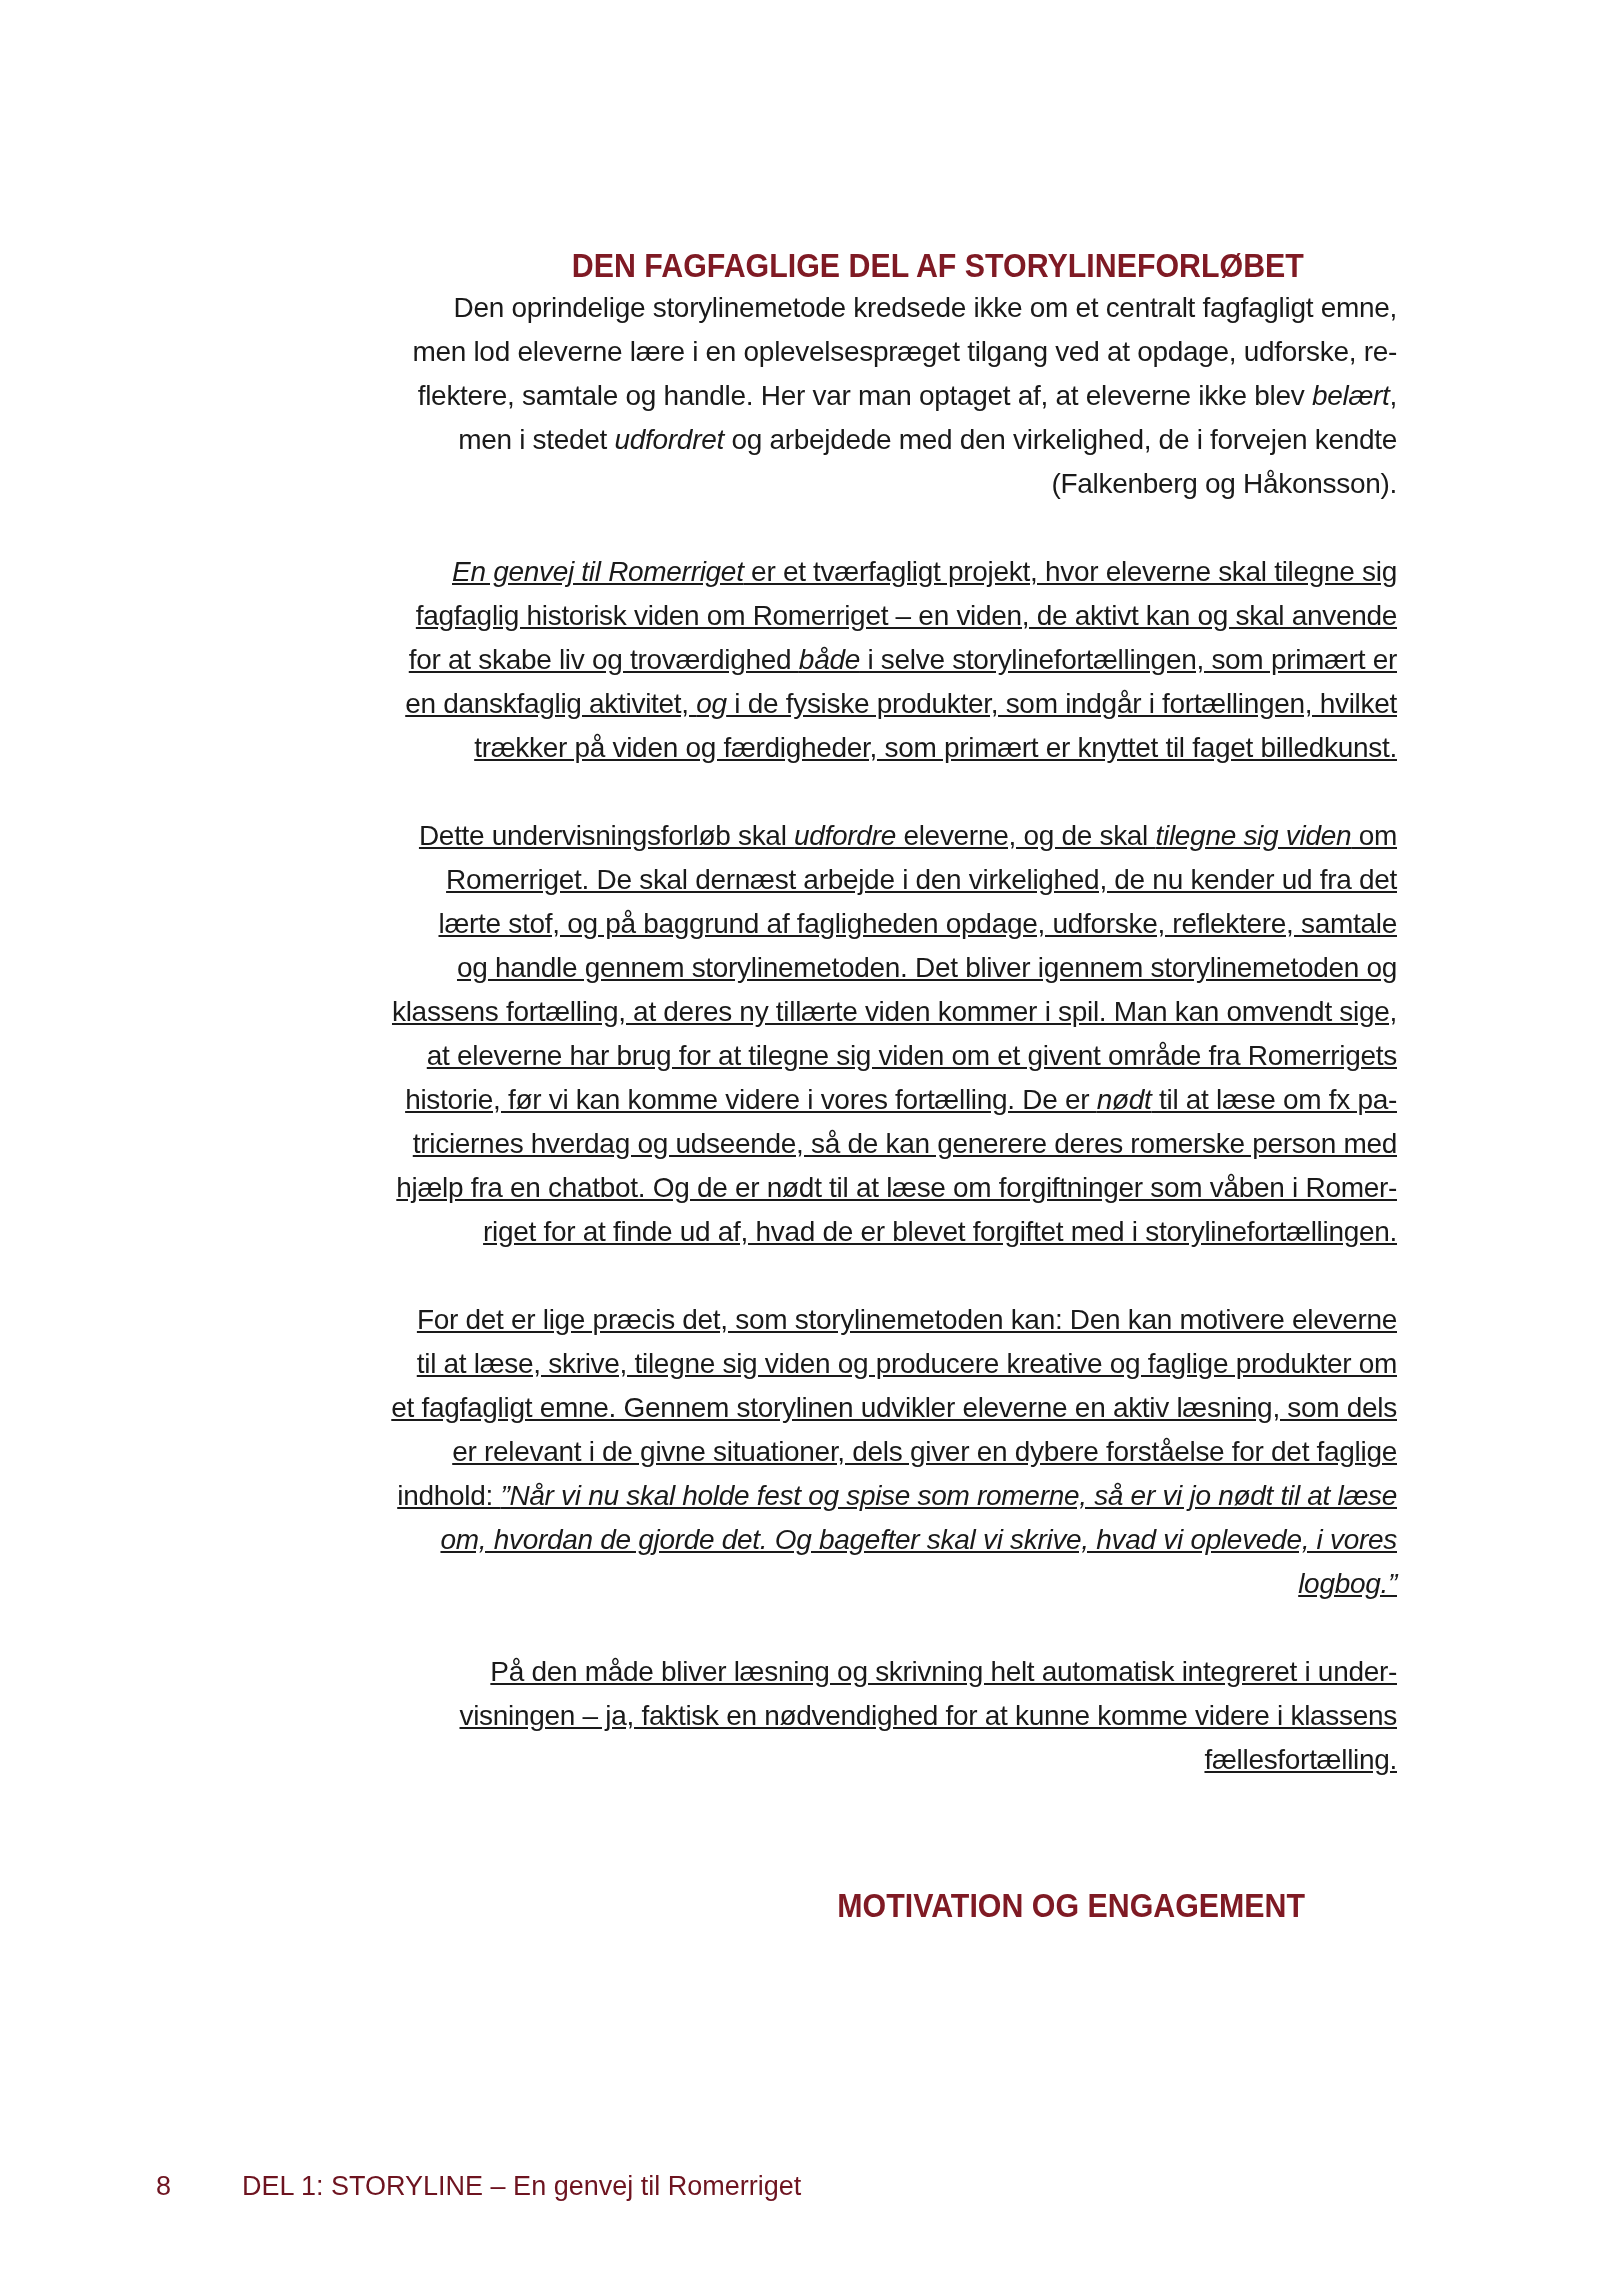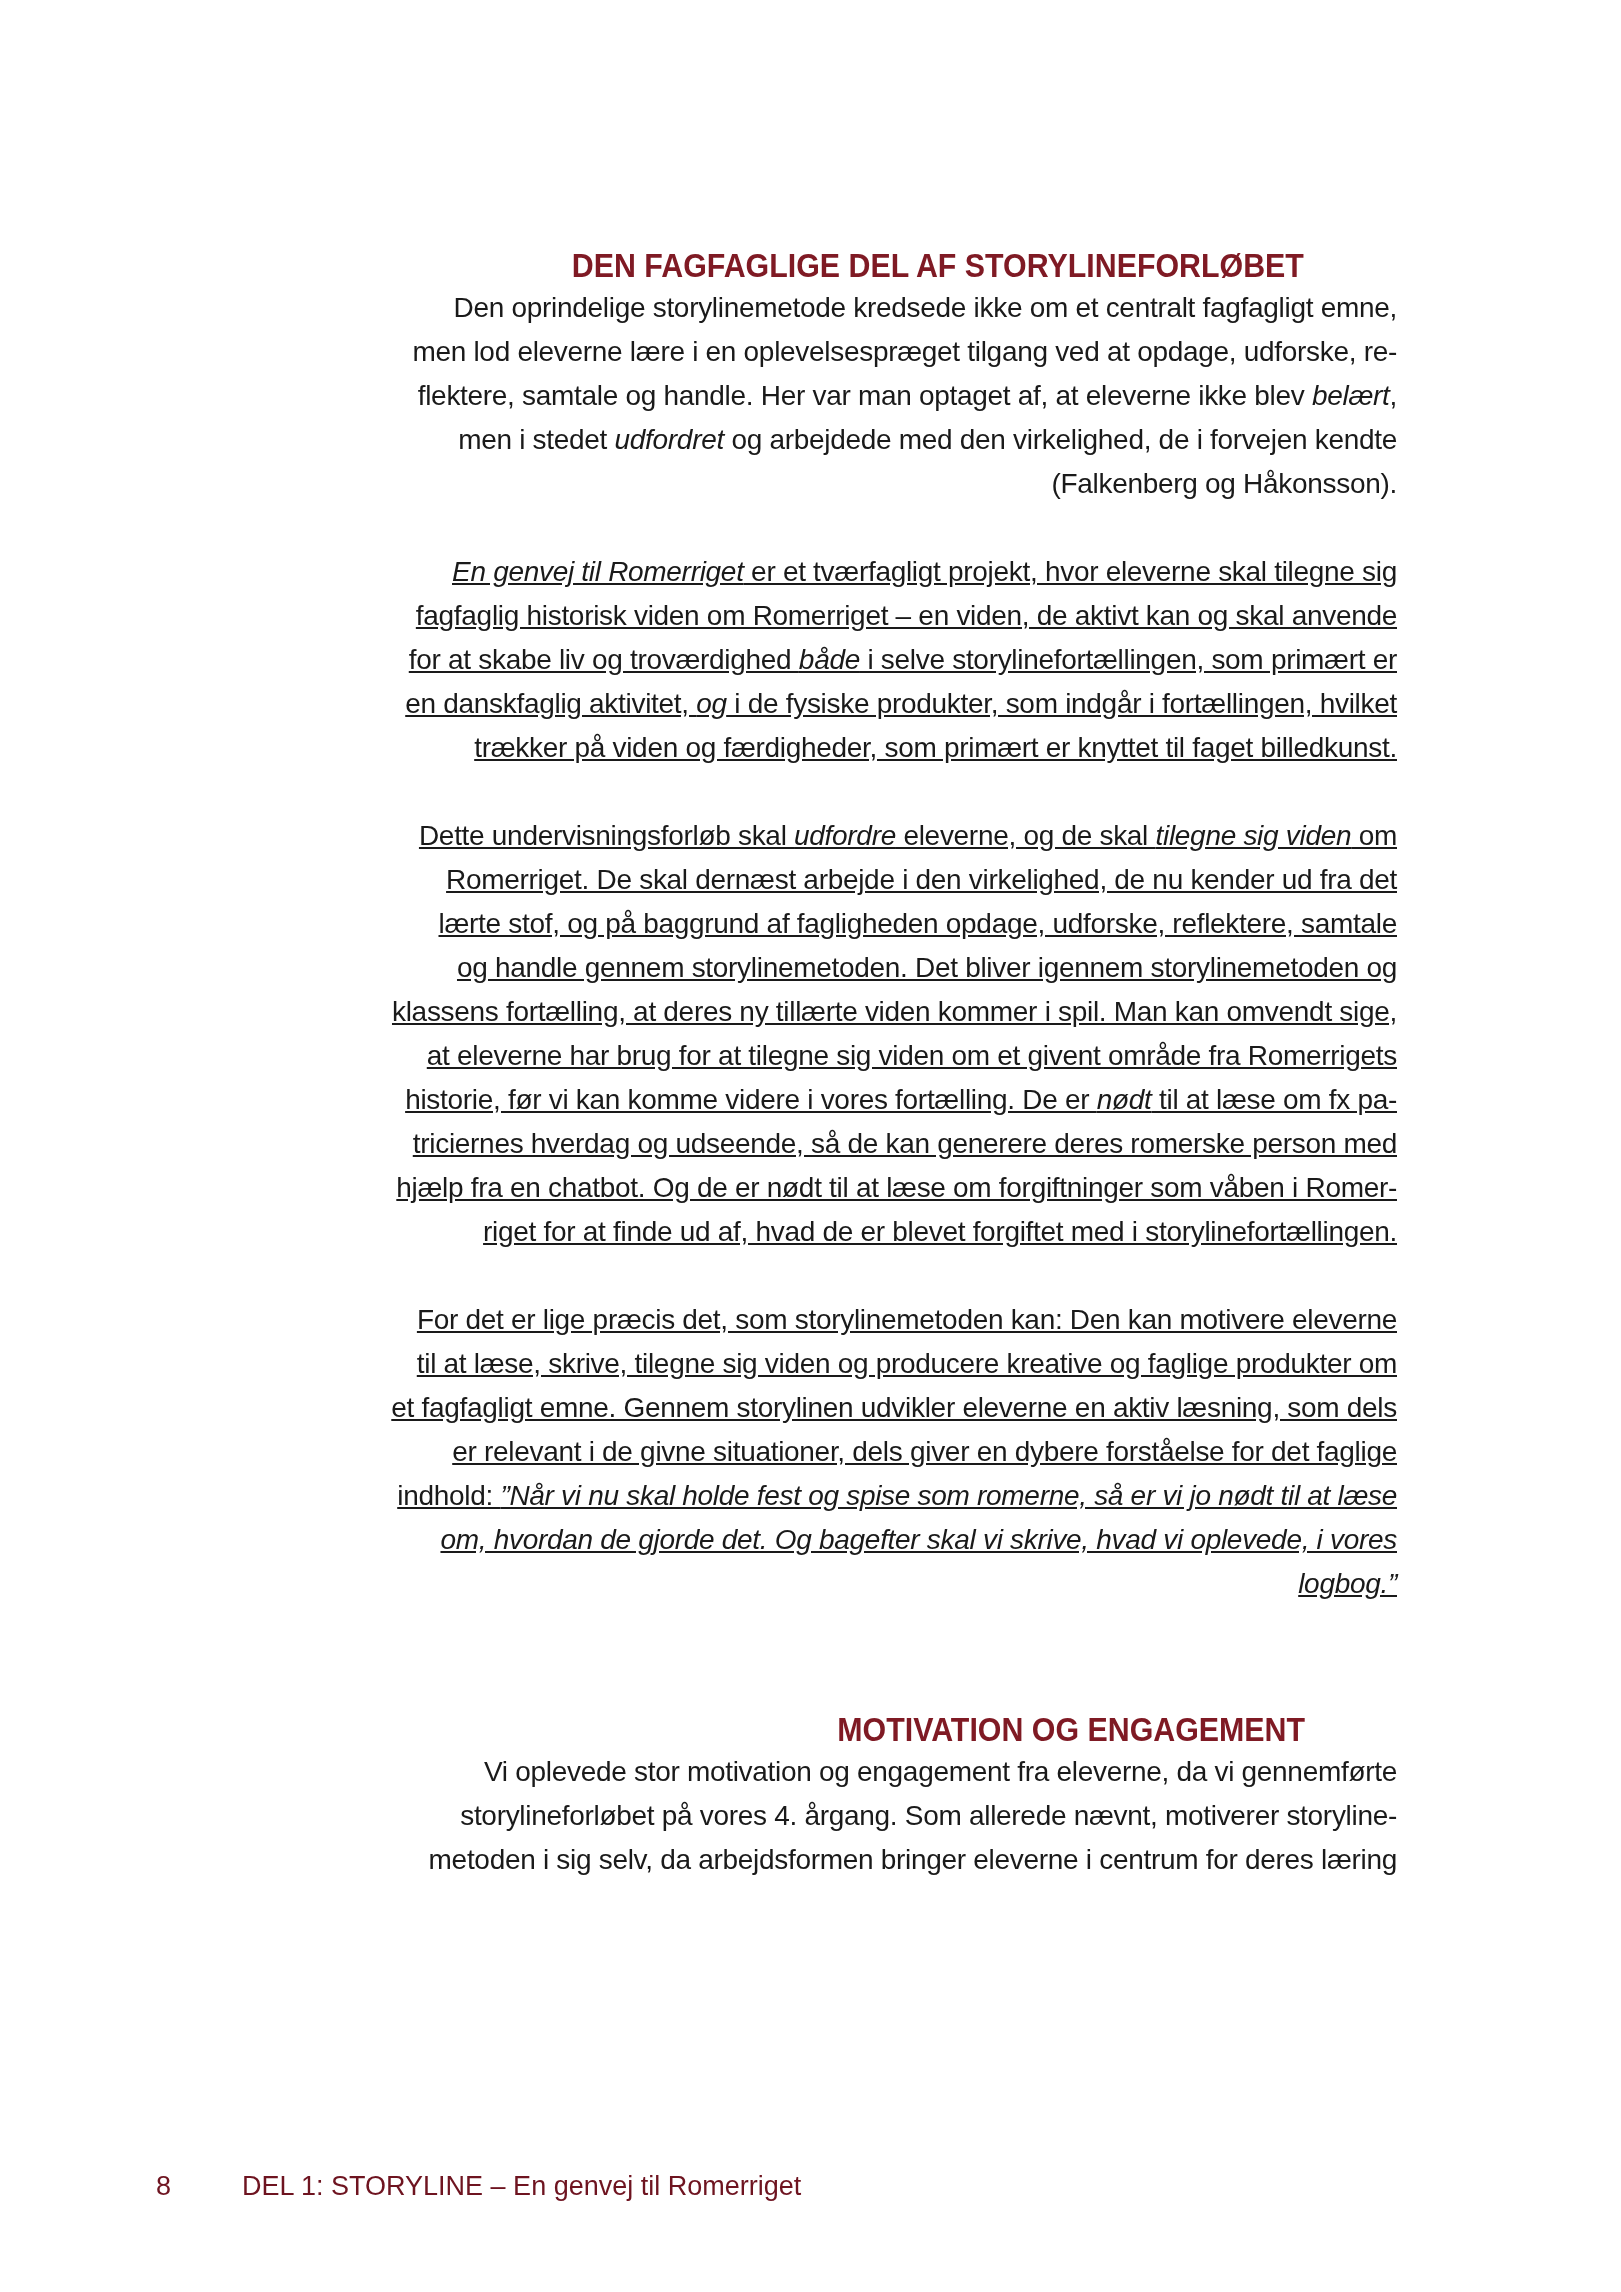--- a/index.html
+++ b/index.html
@@ -42,26 +42,26 @@
 triciernes hverdag og udseende, så de kan generere deres romerske person med
 hjælp fra en chatbot. Og de er nødt til at læse om forgiftninger som våben i Romer-
 riget for at finde ud af, hvad de er blevet forgiftet med i storylinefortællingen.</span></p>
     <p class="gap"><span>For det er lige præcis det, som storylinemetoden kan: Den kan motivere eleverne
 til at læse, skrive, tilegne sig viden og producere kreative og faglige produkter om
 et fagfagligt emne. Gennem storylinen udvikler eleverne en aktiv læsning, som dels
 er relevant i de givne situationer, dels giver en dybere forståelse for det faglige
 indhold: </span><em>”Når vi nu skal holde fest og spise som romerne, så er vi jo nødt til at læse
 om, hvordan de gjorde det. Og bagefter skal vi skrive, hvad vi oplevede, i vores
 logbog.”</em></p>
+    <p class="gap"><span>På den måde bliver læsning og skrivning helt automatisk integreret i under-
+visningen – ja, faktisk en nødvendighed for at kunne komme videre i klassens
+fællesfortælling.</span></p>
   </section>
   <section class="section2">
     <h2>MOTIVATION OG ENGAGEMENT</h2>
-    <p><span>Vi oplevede stor motivation og engagement fra eleverne, da vi gennemførte
-storylineforløbet på vores 4. årgang. Som allerede nævnt, motiverer storyline-
-metoden i sig selv, da arbejdsformen bringer eleverne i centrum for deres læring</span></p>
   </section>
 </div>
 
 <div class="footer">
   <span class="num">8</span>
   <span class="title">DEL 1: STORYLINE – En genvej til Romerriget</span>
 </div>
 
 
 </body></html>

